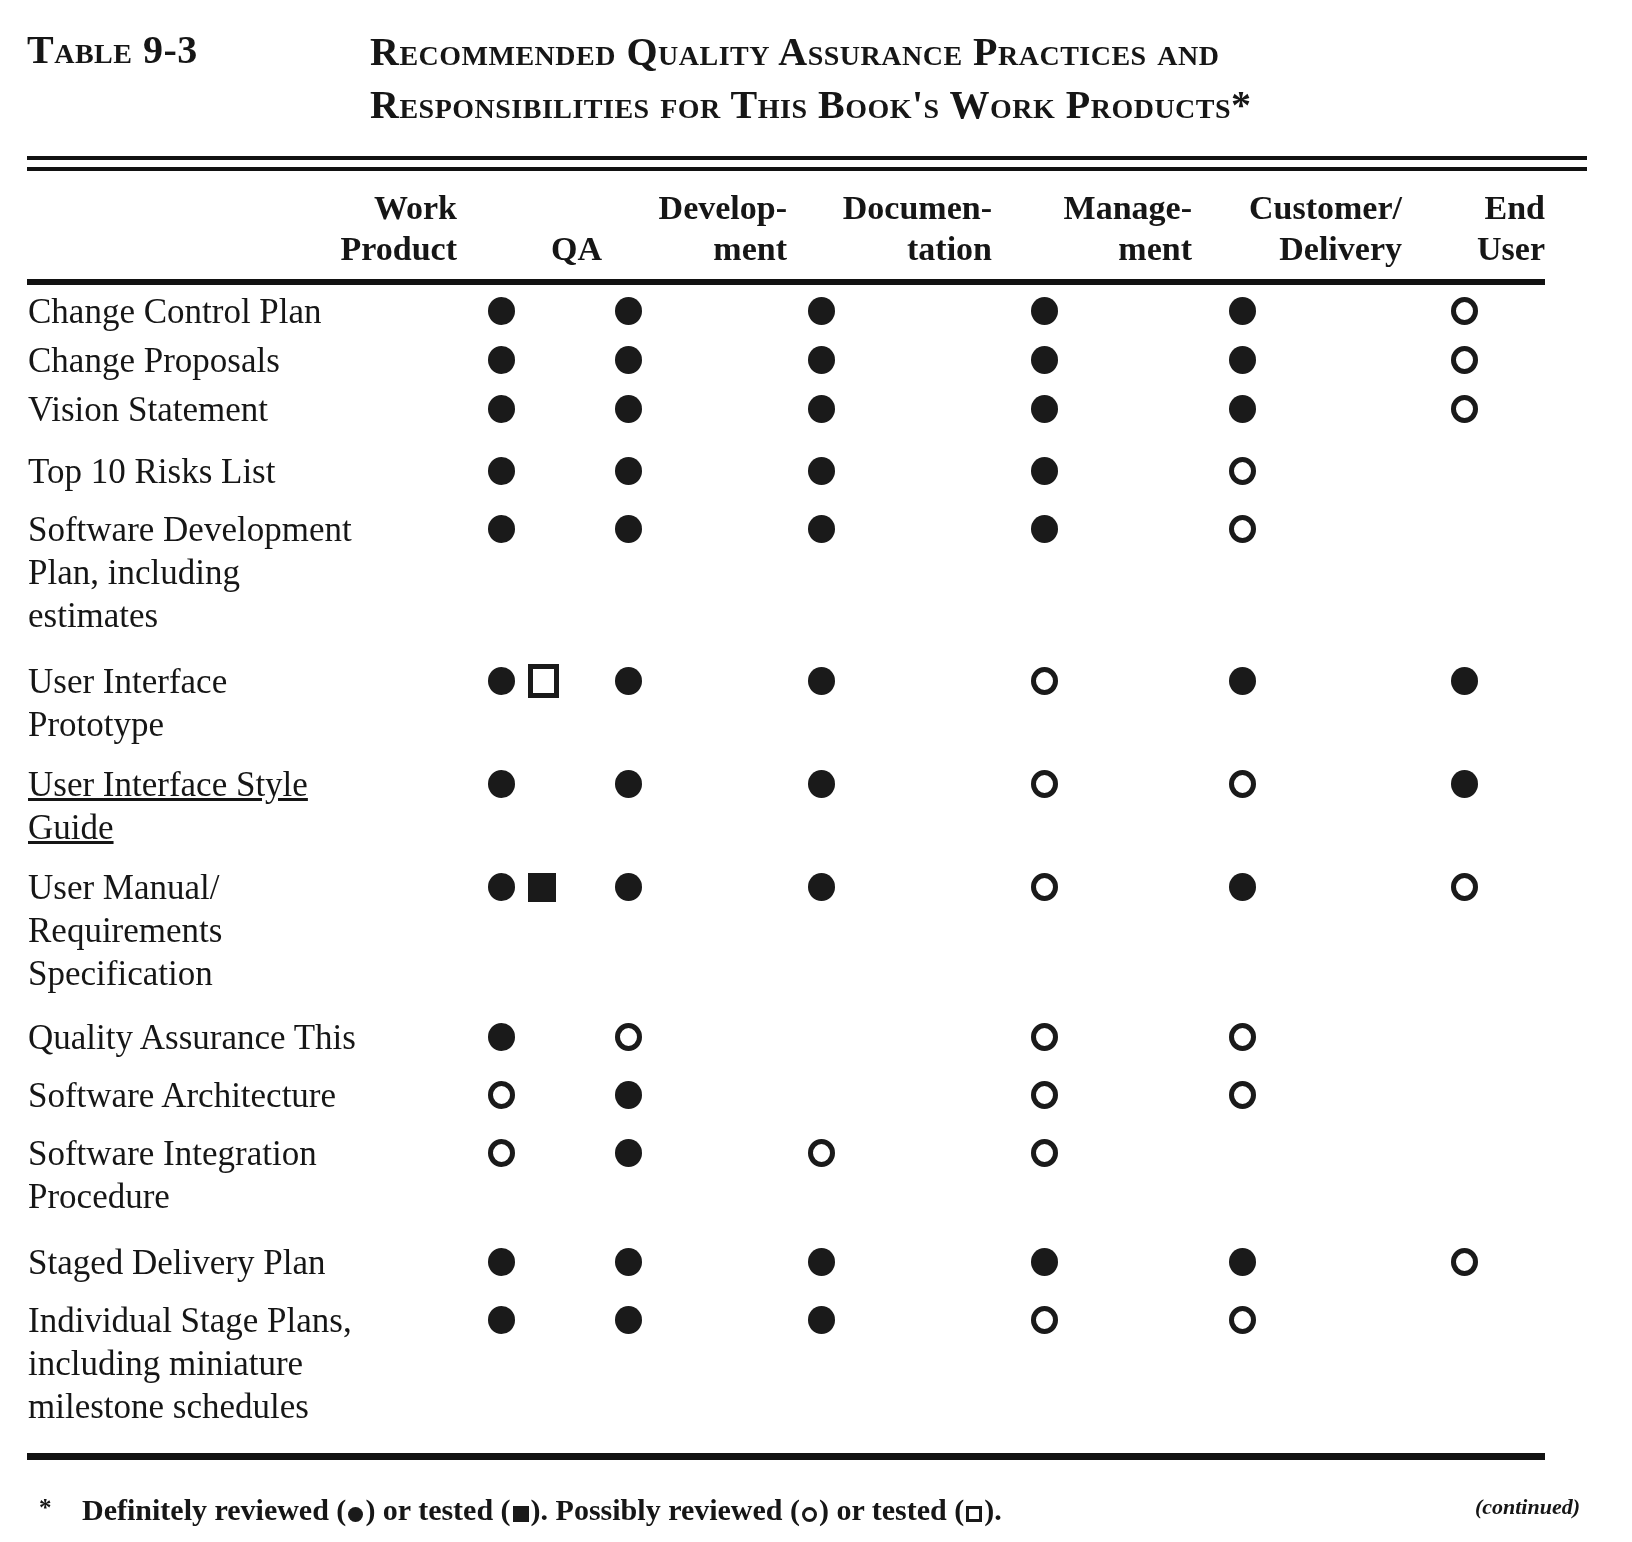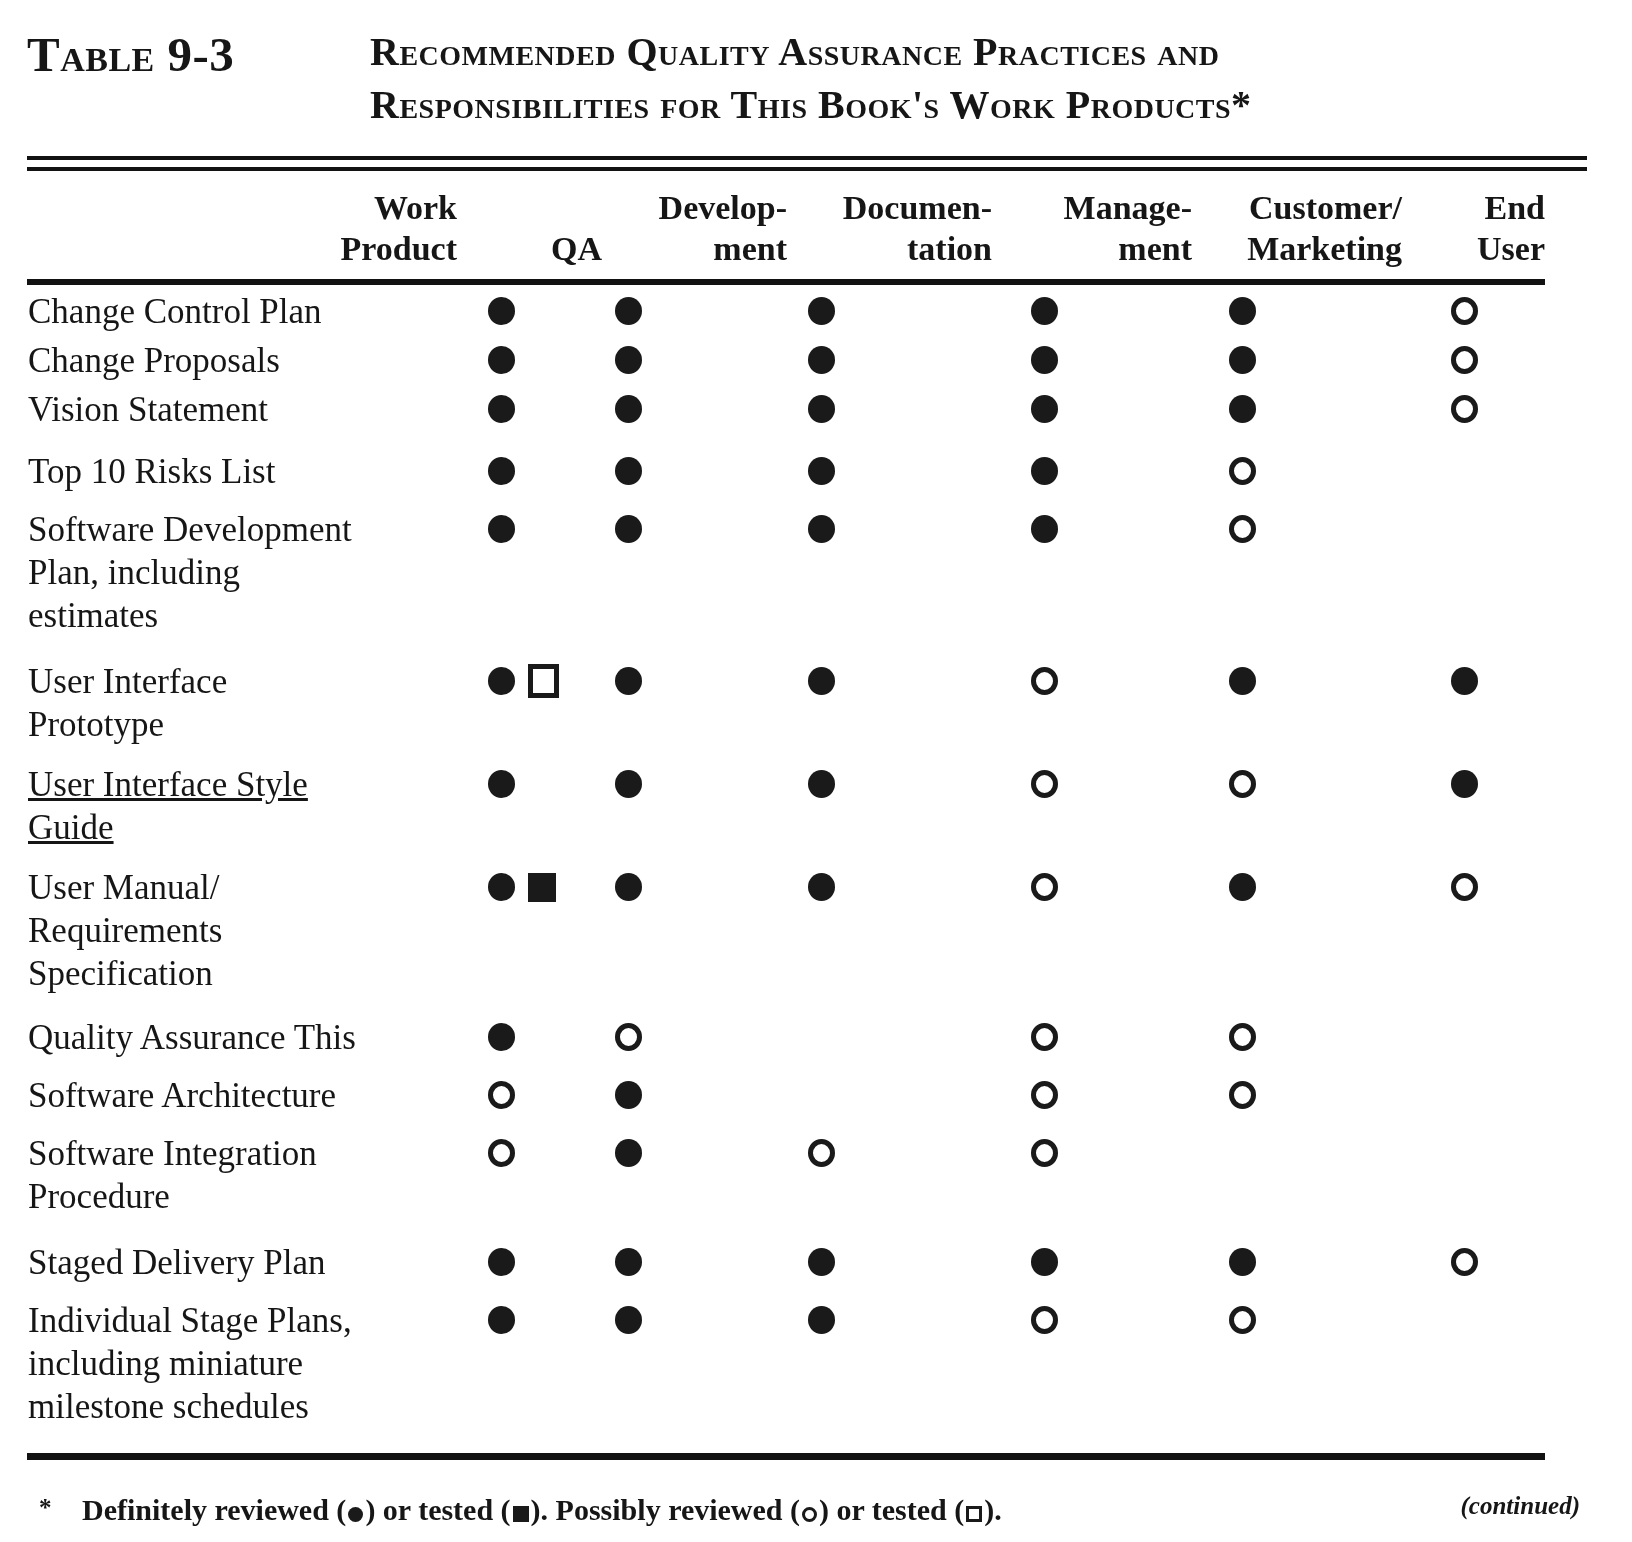--- a/index.html
+++ b/index.html
@@ -17,21 +17,21 @@
     width: 100%; height: 100%;
     padding: 26px 45px 0 27px;
   }
 
   
   .caption { display: flex; align-items: flex-start; margin-bottom: 24px; }
   .caption-label {
     width: 343px; flex: 0 0 343px;
     font-variant: small-caps;
     font-weight: bold;
-    font-size: 49px; line-height: 1.2;
+    font-size: 40px; line-height: 1.2;
     letter-spacing: 0.5px;
   }
   .caption-title {
     font-variant: small-caps;
     font-weight: bold;
     font-size: 40px; line-height: 1.32;
     letter-spacing: 0.5px;
   }
 
   
@@ -127,21 +127,21 @@
   .fn-open-circle   { width: 15px; height: 15px; border-radius: 50%; border: 3px solid #1a1a1a; background: #fff; }
   .fn-filled-square { width: 16px; height: 16px; background: #1a1a1a; }
   .fn-open-square   { width: 16px; height: 16px; border: 3px solid #1a1a1a; background: #fff; }
 
   .continued {
     position: absolute;
     right: 52px;
     bottom: 22px;
     font-style: italic;
     font-weight: bold;
-    font-size: 25px;
+    font-size: 22px;
   }
 </style>
 </head>
 <body>
 
 <div class="page">
 
   <div class="caption">
     <div class="caption-label">Table 9-3</div>
     <div class="caption-title">
@@ -178,21 +178,21 @@
           <th class="col3">
             <div>Documen-</div>
             <div>tation</div>
           </th>
           <th class="col4">
             <div>Manage-</div>
             <div>ment</div>
           </th>
           <th class="col5">
             <div>Customer/</div>
-            <div>Marketing</div>
+            <div>Delivery</div>
           </th>
           <th class="col6">
             <div>End</div>
             <div>User</div>
           </th>
         </tr>
     </thead>
     <tbody id="table-body">
         <tr>
           <td class="label-cell col0">Change Control Plan</td>

